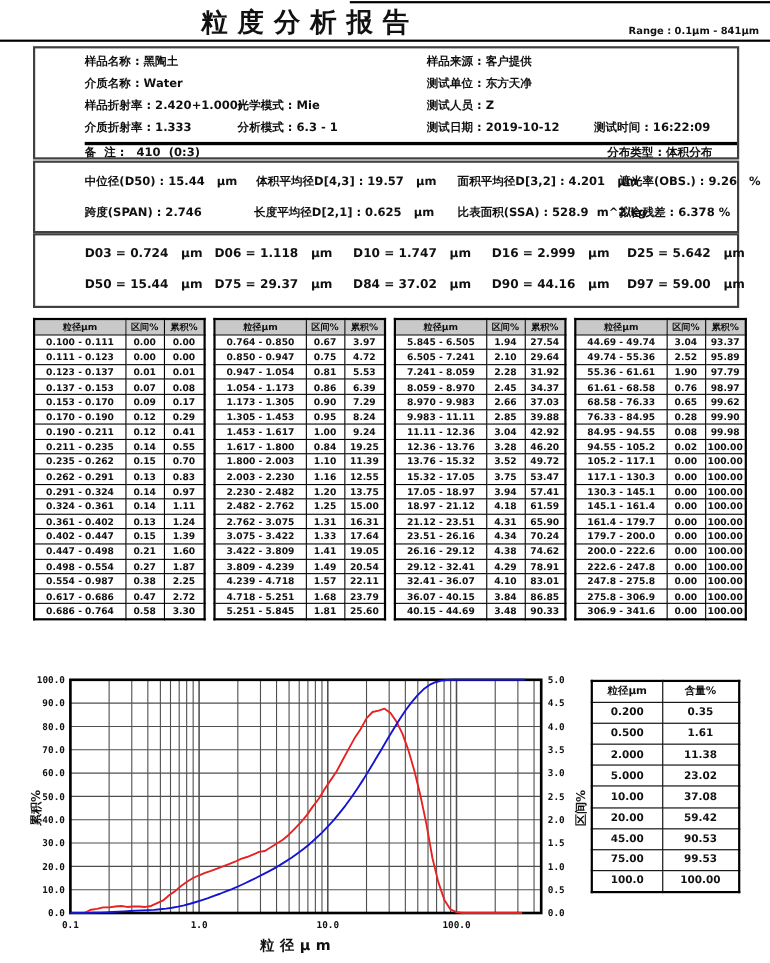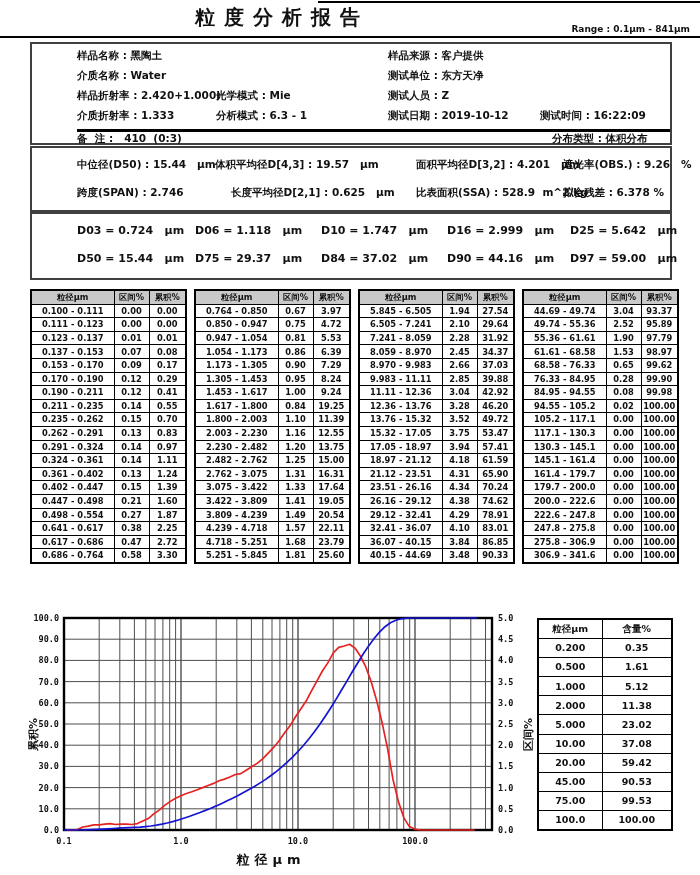--- a/index.html
+++ b/index.html
@@ -1,20 +1,20 @@
 <!DOCTYPE html>
 <html><head>
 <meta charset="utf-8">
 <style>
   html,body{margin:0;padding:0;background:#ffffff;}
   #page{position:relative;width:700px;height:875px;background:#fff;overflow:hidden;
         font-family:"DejaVu Sans","Liberation Sans",sans-serif;color:#111;font-weight:bold;}
   .abs{position:absolute;}
   #top-partial-rule{left:318px;top:1px;width:382px;height:2px;background:#000;}
-  #page-title{left:0;top:4px;width:564px;text-align:center;font-size:20px;letter-spacing:9px;}
+  #page-title{left:0;top:4px;width:564px;text-align:center;font-size:24px;letter-spacing:9px;}
   #range-label{right:10px;top:24px;font-size:9px;}
   #header-rule{left:0;top:36px;width:700px;height:2px;background:#000;}
   .box{position:absolute;border:2px solid #404040;background:#fff;}
   #info-box{left:30px;top:42px;width:638px;height:99px;}
   #stats-box{left:30px;top:146px;width:638px;height:62px;}
   #dvalues-box{left:30px;top:212px;width:638px;height:64px;text-align:center;}
   .it{position:absolute;font-size:10.5px;white-space:pre;}
   #remark-rule{position:absolute;left:45px;right:0;top:85px;height:2.5px;background:#000;}
   .dv{position:absolute;font-size:11px;white-space:pre;}
   .ul{}
@@ -55,21 +55,21 @@
     <span class="it" style="left:184px;top:65px">分析模式 : 6.3 - 1</span>
     <span class="it" style="left:356px;top:65px">测试日期 : 2019-10-12</span>
     <span class="it" style="left:508px;top:65px">测试时间 : 16:22:09</span>
     <div id="remark-rule"></div>
     <span class="it" style="left:45px;top:88px">备  注 :   410  (0:3)</span>
     <span class="it" style="left:520px;top:88px">分布类型 : 体积分布</span>
   </div>
 
   <div class="box" id="stats-box">
     <span class="it" style="left:45px;top:10px">中位径(D50) : 15.44   μm</span>
-    <span class="it" style="left:183px;top:10px">体积平均径D[4,3] : 19.57   μm</span>
+    <span class="it" style="left:201px;top:10px">体积平均径D[4,3] : 19.57   μm</span>
     <span class="it" style="left:384px;top:10px">面积平均径D[3,2] : 4.201   μm</span>
     <span class="it" style="left:531px;top:10px">遮光率(OBS.) : 9.26   %</span>
     <span class="it" style="left:45px;top:38px">跨度(SPAN) : 2.746</span>
     <span class="it" style="left:199px;top:38px">长度平均径D[2,1] : 0.625   μm</span>
     <span class="it" style="left:384px;top:38px">比表面积(SSA) : 528.9  m^2/kg</span>
     <span class="it" style="left:531px;top:38px">拟合残差 : 6.378 %</span>
   </div>
 
   <div class="box" id="dvalues-box">
       <span class="dv" style="left:45px;top:10px">D03 = <span class="">0.724</span>   μm</span>
@@ -171,21 +171,21 @@
             <td>0.447 - 0.498</td>
             <td>0.21</td>
             <td>1.60</td>
           </tr>
           <tr>
             <td>0.498 - 0.554</td>
             <td>0.27</td>
             <td>1.87</td>
           </tr>
           <tr>
-            <td>0.641 - 0.617</td>
+            <td>0.554 - 0.987</td>
             <td>0.38</td>
             <td>2.25</td>
           </tr>
           <tr>
             <td>0.617 - 0.686</td>
             <td>0.47</td>
             <td>2.72</td>
           </tr>
           <tr>
             <td>0.686 - 0.764</td>
@@ -434,21 +434,21 @@
             <td>2.52</td>
             <td>95.89</td>
           </tr>
           <tr>
             <td>55.36 - 61.61</td>
             <td>1.90</td>
             <td>97.79</td>
           </tr>
           <tr>
             <td>61.61 - 68.58</td>
-            <td>1.53</td>
+            <td>0.76</td>
             <td>98.97</td>
           </tr>
           <tr>
             <td>68.58 - 76.33</td>
             <td>0.65</td>
             <td>99.62</td>
           </tr>
           <tr>
             <td>76.33 - 84.95</td>
             <td>0.28</td>
@@ -610,24 +610,20 @@
           </tr>
           <tr>
             <td>0.200</td>
             <td>0.35</td>
           </tr>
           <tr>
             <td>0.500</td>
             <td>1.61</td>
           </tr>
           <tr>
-            <td>1.000</td>
-            <td>5.12</td>
-          </tr>
-          <tr>
             <td>2.000</td>
             <td>11.38</td>
           </tr>
           <tr>
             <td>5.000</td>
             <td>23.02</td>
           </tr>
           <tr>
             <td>10.00</td>
             <td>37.08</td>

